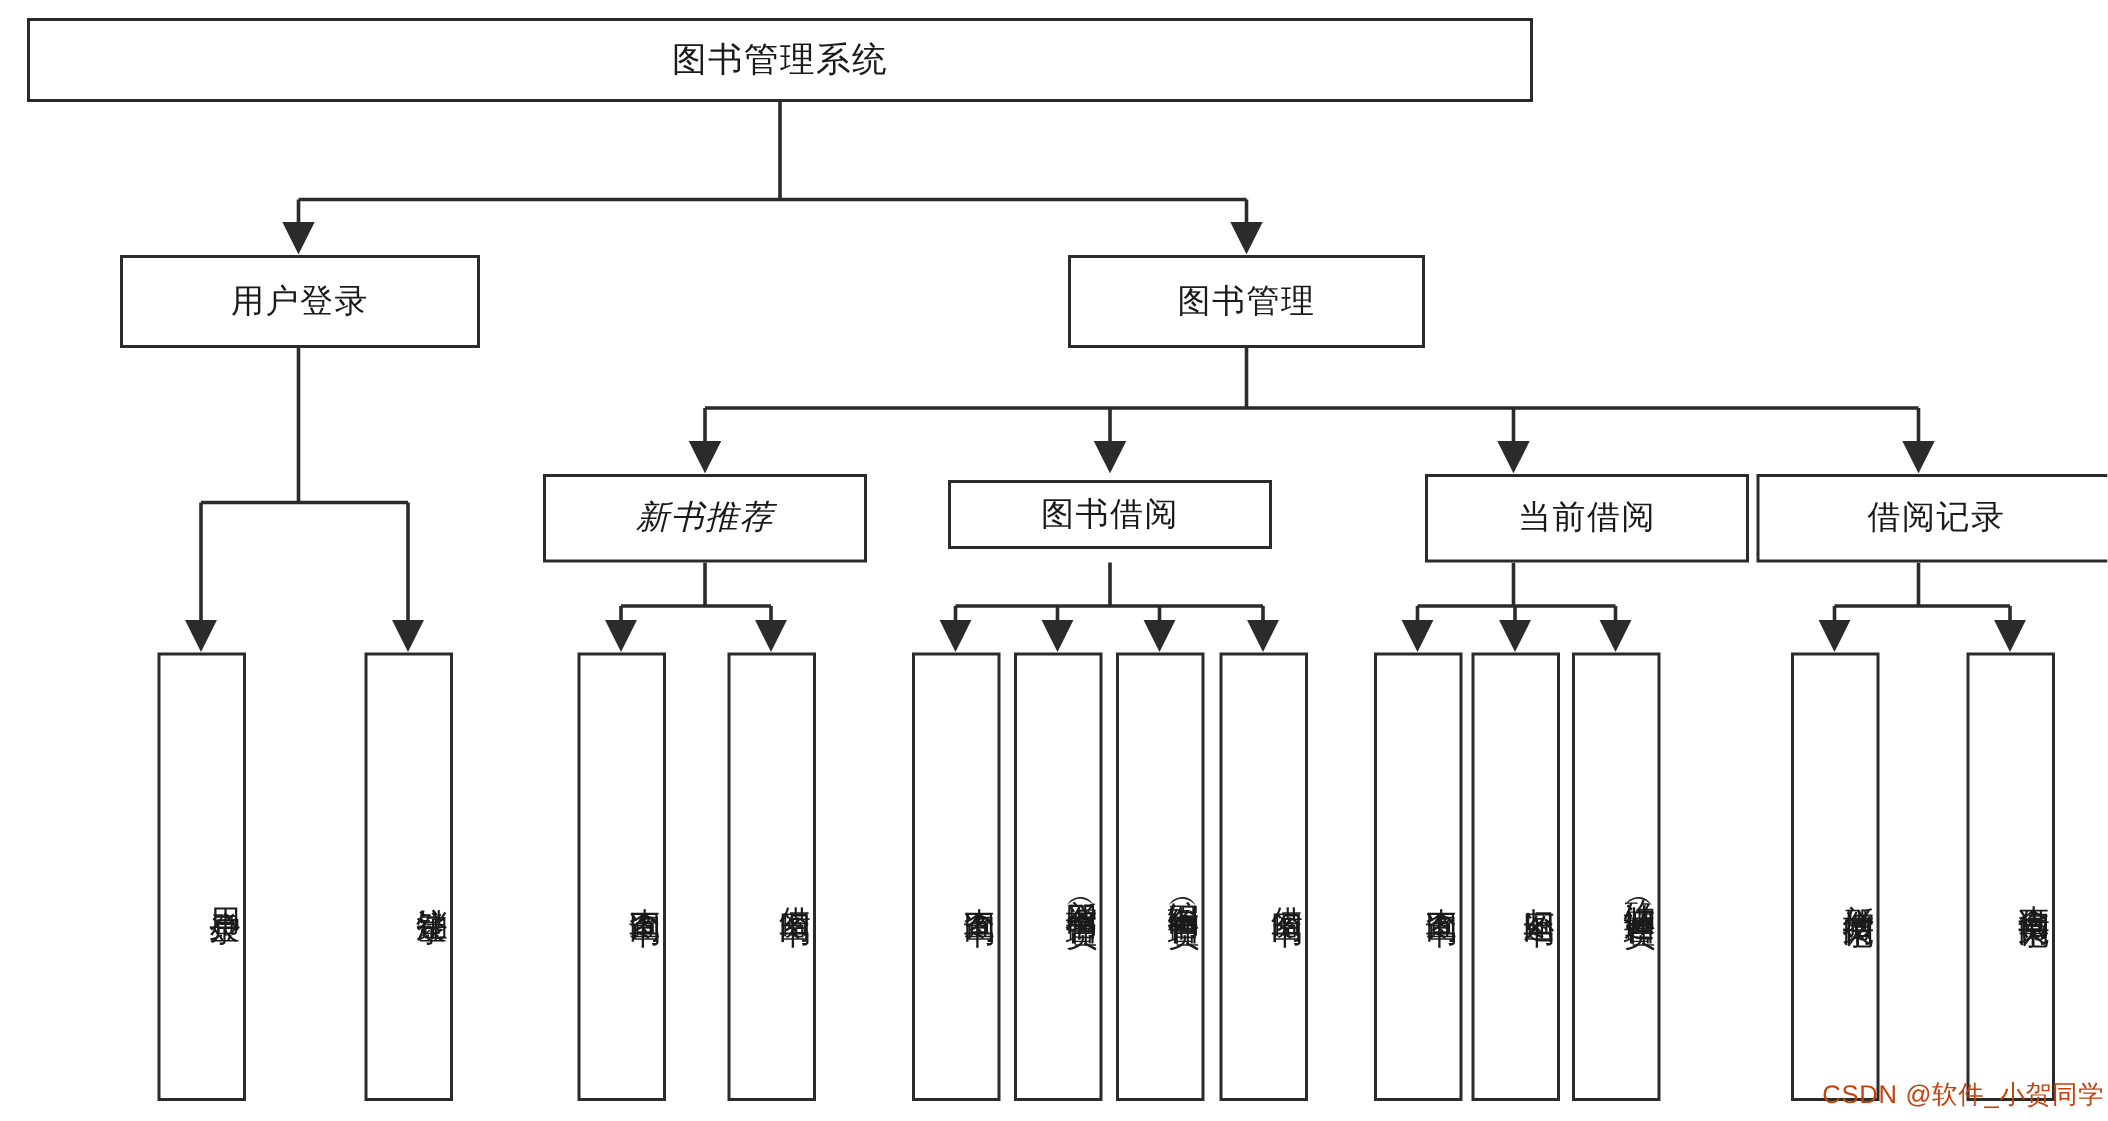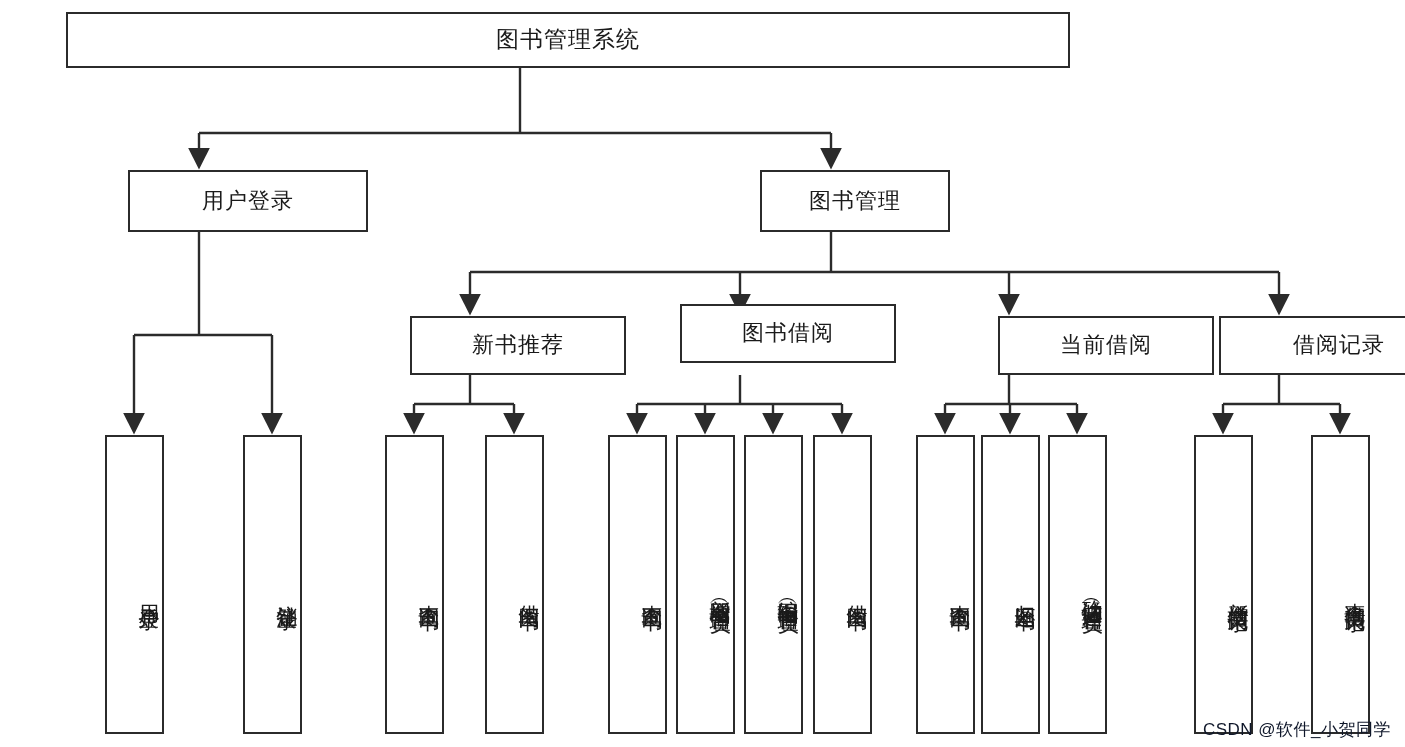--- a/index.html
+++ b/index.html
@@ -25,21 +25,20 @@
     display: flex;
     align-items: center;
     justify-content: center;
     color: #1a1a1a;
   }
   .node.horizontal {
     font-size: 22px;
     letter-spacing: 1px;
     line-height: 1.2;
     text-align: right;
-    margin-left: 48px;
   }
   .node.root {
     font-size: 23px;
   }
   .node.vertical {
     writing-mode: vertical-rl;
     text-orientation: upright;
     font-size: 21px;
     line-height: 1.25;
     letter-spacing: 2px;
@@ -64,24 +63,24 @@
   .wire {
     stroke: #2b2b2b;
     stroke-width: 2.4;
     fill: none;
   }
   .arrowhead {
     fill: #2b2b2b;
   }
   .watermark {
     position: absolute;
-    right: 14px;
+    right: 2px;
     bottom: 6px;
     font-size: 17px;
-    color: #0f172a;
+    color: #c2410c;
     letter-spacing: 0.5px;
     white-space: nowrap;
   }
 </style>
 </head>
 <body>
 
 <div id="canvas">
 
   <svg id="wires" viewBox="0 0 1405 747">
@@ -146,28 +145,28 @@
     </g>
   </svg>
 
   <div class="node horizontal root" style="left:18px; top:12px; width:1004px; height:56px;">
     <span>图书管理系统</span>
   </div>
 
   <div class="node horizontal" style="left:80px; top:170px; width:240px; height:62px;">
     <span>用户登录</span>
   </div>
-  <div class="node horizontal" style="left:712px; top:170px; width:190px; height:62px;">
+  <div class="node horizontal" style="left:712px; top:170px; width:238px; height:62px;">
     <span>图书管理</span>
   </div>
 
-  <div class="node horizontal" style="left:362px; top:316px; width:216px; height:59px;">
+  <div class="node horizontal" style="left:362px; top:316px; width:216px; height:59px;font-style:italic;">
     <span>新书推荐</span>
   </div>
-  <div class="node horizontal" style="left:632px; top:304px; width:216px; height:59px;">
+  <div class="node horizontal" style="left:632px; top:320px; width:216px; height:46px;">
     <span>图书借阅</span>
   </div>
   <div class="node horizontal" style="left:950px; top:316px; width:216px; height:59px;">
     <span>当前借阅</span>
   </div>
   <div class="node horizontal" style="left:1171px; top:316px; width:240px; height:59px;">
     <span>借阅记录</span>
   </div>
 
   <div class="node vertical" style="left:105px; top:435px; width:59px; height:299px;">

